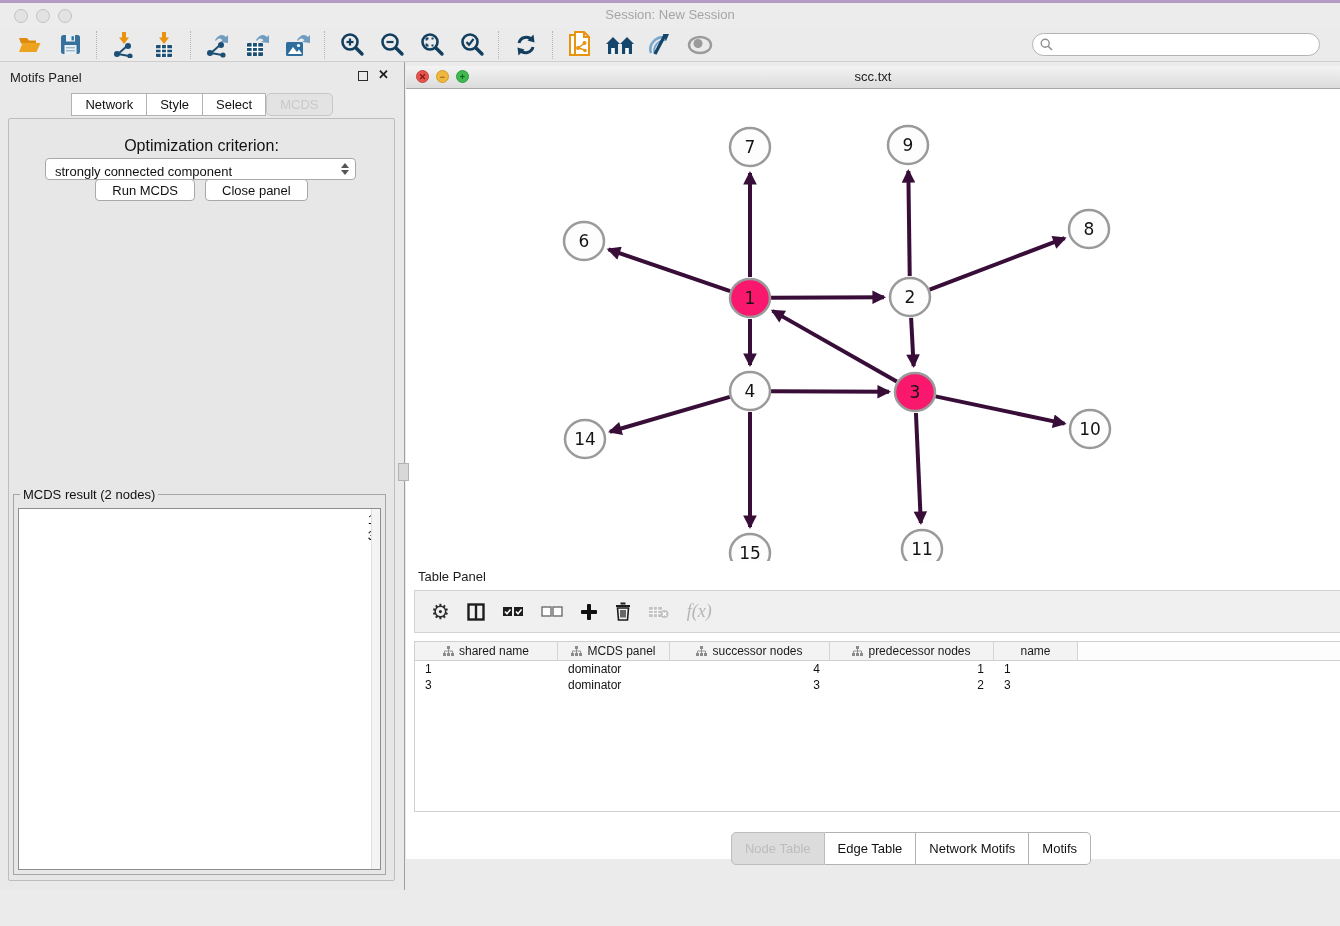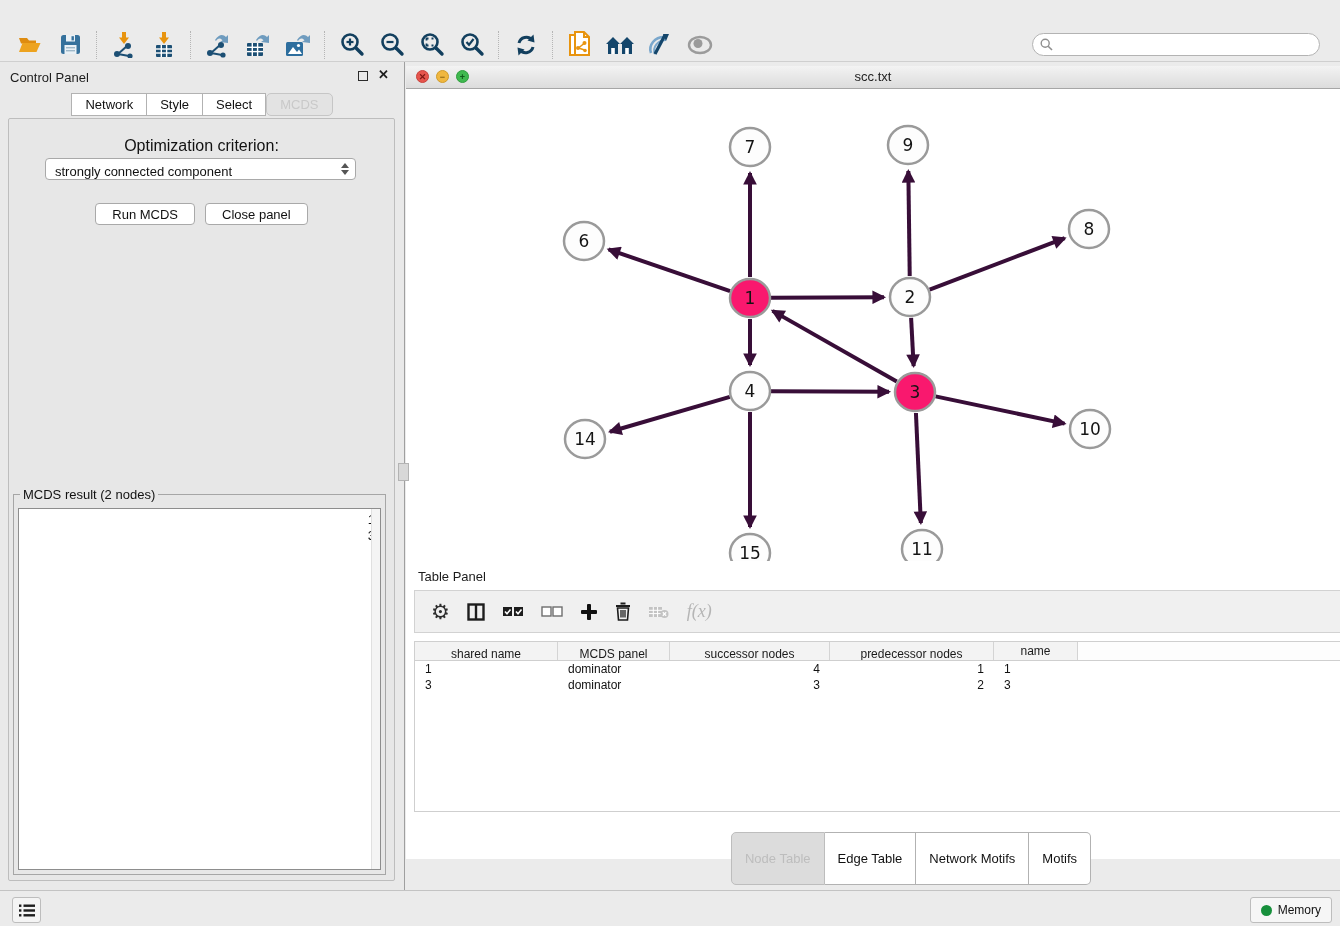--- a/index.html
+++ b/index.html
@@ -32,21 +32,21 @@
   .cp-tab:first-child{border-left:1px solid #b2b2b2;}
   .cp-tab.selected{background:#e3e3e3;color:#c9c9c9;border:1px solid #c6c6c6;border-radius:5px;}
   .cp-content{position:absolute;left:8px;right:9px;top:56px;bottom:9px;background:#e7e7e7;
               border:1px solid #bdbdbd;border-radius:2px;}
   .opt-label{position:absolute;left:0;right:0;top:18px;text-align:center;font-size:16px;color:#111;}
   .opt-select{position:absolute;left:36px;top:39px;width:311px;height:22px;background:#fff;border:1px solid #a9a9a9;
               border-radius:4px;font-size:13px;color:#111;display:flex;align-items:flex-end;padding-left:9px;box-sizing:border-box;}
   .stepper{position:absolute;right:6px;top:4px;display:flex;flex-direction:column;gap:2px;}
   .tri-up{width:0;height:0;border-left:4px solid transparent;border-right:4px solid transparent;border-bottom:5px solid #555;}
   .tri-down{width:0;height:0;border-left:4px solid transparent;border-right:4px solid transparent;border-top:5px solid #555;}
-  .cp-buttons{position:absolute;left:0;right:0;top:84px;display:flex;justify-content:center;gap:10px;}
+  .cp-buttons{position:absolute;left:0;right:0;top:60px;display:flex;justify-content:center;gap:10px;}
   .cp-btn{background:#fff;border:1px solid #a9a9a9;border-radius:4px;height:22px;padding:0 16px;
           font-size:13px;color:#111;font-family:"Liberation Sans",sans-serif;}
   .result-box{position:absolute;left:4px;width:371px;top:375px;bottom:5px;border:1px solid #a6a6a6;text-align:right;}
   .result-legend{position:absolute;left:6px;top:-8px;background:#e7e7e7;padding:0 3px;font-size:13px;color:#111;}
   .result-text{position:absolute;left:4px;right:4px;top:13px;bottom:4px;background:#fff;border:1px solid #8d8d8d;
                font-size:13px;color:#111;padding:3px 5px;line-height:16px;overflow:hidden;}
   .result-scroll{position:absolute;right:0;top:0;bottom:0;width:8px;background:#f4f4f4;border-left:1px solid #e0e0e0;}
   .v-splitter-handle{position:absolute;left:398px;top:463px;width:9px;height:16px;background:#d8d8d8;border:1px solid #b3b3b3;z-index:5;}
   
   .network-window{position:absolute;left:406px;top:66px;width:934px;height:525px;background:#fff;}
@@ -67,41 +67,49 @@
   .tp-title{position:absolute;left:12px;top:8px;font-size:13px;color:#1c1c1c;}
   .tp-header .panel-float{right:32px;top:11px;} .tp-header .panel-close{right:12px;top:8px;}
   .tp-toolbar{position:absolute;left:8px;right:8px;top:29px;height:43px;background:#f0f0f0;
               border:1px solid #d2d2d2;display:flex;align-items:center;gap:17px;padding-left:16px;box-sizing:border-box;}
   .tp-icon{display:flex;align-items:center;justify-content:center;}
   .gear-glyph{font-size:21px;color:#2e2e2e;line-height:20px;}
   .fx-label{font-family:"Liberation Serif",serif;font-style:italic;font-size:18px;color:#b5b5b5;}
   .tp-table{position:absolute;left:8px;right:8px;top:80px;border:1px solid #cfcfcf;background:#fff;}
   .tp-thead{display:flex;background:#f3f3f3;border-bottom:1px solid #cfcfcf;height:18px;}
   .th-cell{display:flex;align-items:center;justify-content:center;gap:5px;font-size:12px;color:#1a1a1a;
-           border-right:1px solid #d4d4d4;box-sizing:border-box;overflow:hidden;flex-direction:column;}
+           border-right:1px solid #d4d4d4;box-sizing:border-box;overflow:hidden;}
   .tp-tbody{background:#fff;height:150px;}
   .tb-row{display:flex;height:16px;}
   .tb-cell{font-size:12px;color:#111;padding:0 10px;box-sizing:border-box;line-height:16px;overflow:hidden;}
   .tp-tabs{position:absolute;left:0;right:0;top:271px;display:flex;justify-content:center;}
-  .tp-tab{background:#fff;border:1px solid #b2b2b2;border-left:none;padding:18px 13px;font-size:13px;color:#111;}
+  .tp-tab{background:#fff;border:1px solid #b2b2b2;border-left:none;padding:8px 13px;font-size:13px;color:#111;}
   .tp-tab.selected{background:#dcdcdc;color:#bdbdbd;border:1px solid #bdbdbd;border-radius:5px 0 0 5px;}
   .tp-tab:last-child{border-radius:0 5px 5px 0;}
   
   .statusbar{position:absolute;left:0;top:890px;width:1340px;height:36px;background:#ebebeb;border-top:1px solid #c3c3c3;box-sizing:border-box;}
   .status-left-btn{position:absolute;left:12px;top:6px;width:27px;height:24px;background:#f4f4f4;border:1px solid #bdbdbd;
                    border-radius:3px;display:flex;align-items:center;justify-content:center;}
   .memory-btn{position:absolute;right:8px;top:6px;height:24px;background:#f6f6f6;border:1px solid #bdbdbd;border-radius:3px;
               display:flex;align-items:center;gap:6px;padding:0 10px;font-size:12px;color:#111;}
   .mem-dot{width:11px;height:11px;border-radius:50%;background:#17903c;}
 </style>
 </head>
 <body>
 
 <div class="app">
 
+  <div class="titlebar">
+    <div class="traffic-lights">
+      <span class="tl"></span>
+      <span class="tl"></span>
+      <span class="tl"></span>
+    </div>
+    <div class="win-title">Session: New Session</div>
+  </div>
 
   <div class="toolbar">
     <div class="tb-btn">
       <svg width="24" height="20" viewBox="0 0 24 20">
         <path d="M1 3 h8 l2 2.5 h7 v3 H3 z" fill="#de8c10"></path>
         <path d="M4.5 8 h18 l-4 9 H1 z" fill="#eda31f"></path>
       </svg>
     </div>
     <div class="tb-btn">
       <svg width="21" height="21" viewBox="0 0 21 21">
@@ -259,21 +267,21 @@
       <svg width="13" height="13" viewBox="0 0 13 13">
         <circle cx="5.2" cy="5.2" r="4" fill="none" stroke="#8f8f8f" stroke-width="1.4"></circle>
         <line x1="8.2" y1="8.2" x2="12" y2="12" stroke="#8f8f8f" stroke-width="1.6"></line>
       </svg>
       <input type="text" value="" style="">
     </div>
   </div>
 
   <div class="control-panel">
     <div class="cp-header">
-      <span class="cp-title">Control Panel</span>
+      <span class="cp-title">Motifs Panel</span>
       <span class="panel-float"></span>
       <span class="panel-close">✕</span>
     </div>
     <div class="cp-tabs">
       <span class="cp-tab">Network</span>
       <span class="cp-tab">Style</span>
       <span class="cp-tab">Select</span>
       <span class="cp-tab selected">MCDS</span>
     </div>
     <div class="cp-content">
@@ -521,31 +529,13 @@
         </div>
     </div>
     <div class="tp-tabs">
       <span class="tp-tab selected">Node Table</span>
       <span class="tp-tab">Edge Table</span>
       <span class="tp-tab">Network Motifs</span>
       <span class="tp-tab">Motifs</span>
     </div>
   </div>
 
-  <div class="statusbar">
-    <span class="status-left-btn">
-      <svg width="16" height="13" viewBox="0 0 16 13">
-        <g fill="#1d1d1d">
-          <rect x="0" y="0.5" width="2.4" height="2.4"></rect>
-            <rect x="4.5" y="0.5" width="11.5" height="2.4"></rect>
-          <rect x="0" y="5.3" width="2.4" height="2.4"></rect>
-            <rect x="4.5" y="5.3" width="11.5" height="2.4"></rect>
-          <rect x="0" y="10.1" width="2.4" height="2.4"></rect>
-            <rect x="4.5" y="10.1" width="11.5" height="2.4"></rect>
-        </g>
-      </svg>
-    </span>
-    <span class="memory-btn">
-      <span class="mem-dot"></span>
-      <span>Memory</span>
-    </span>
-  </div>
 </div>
 
 </body></html>

